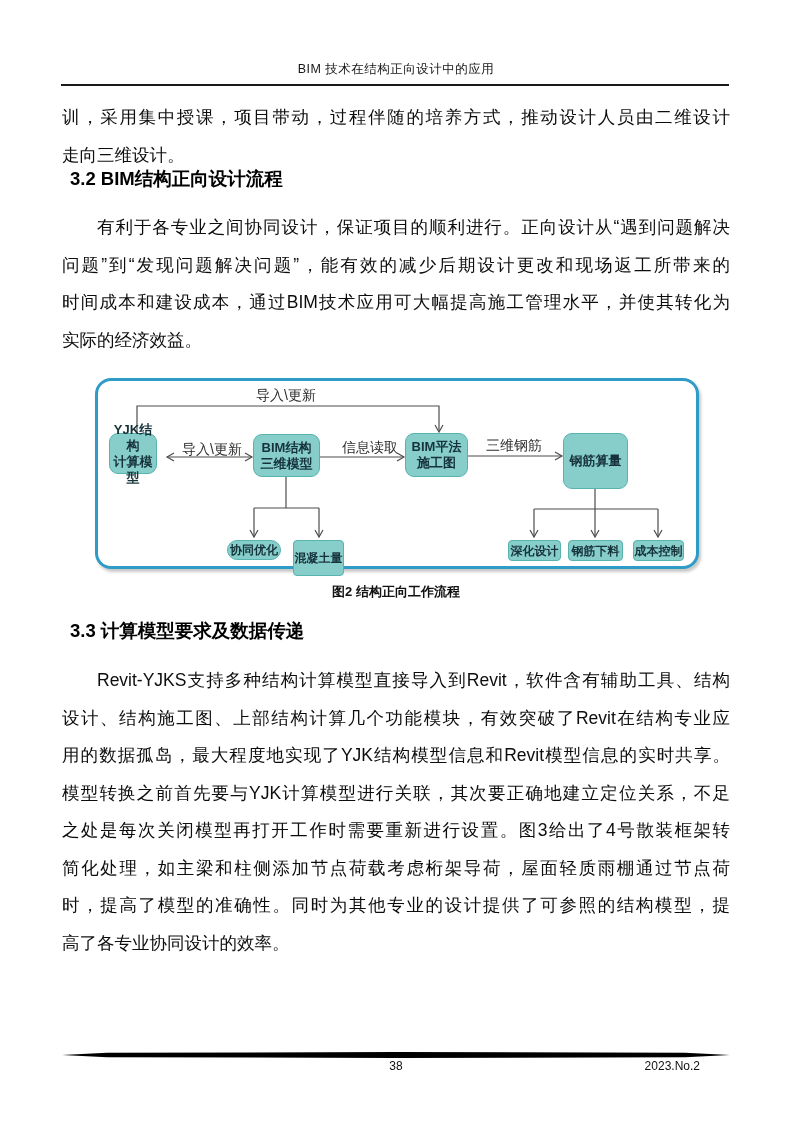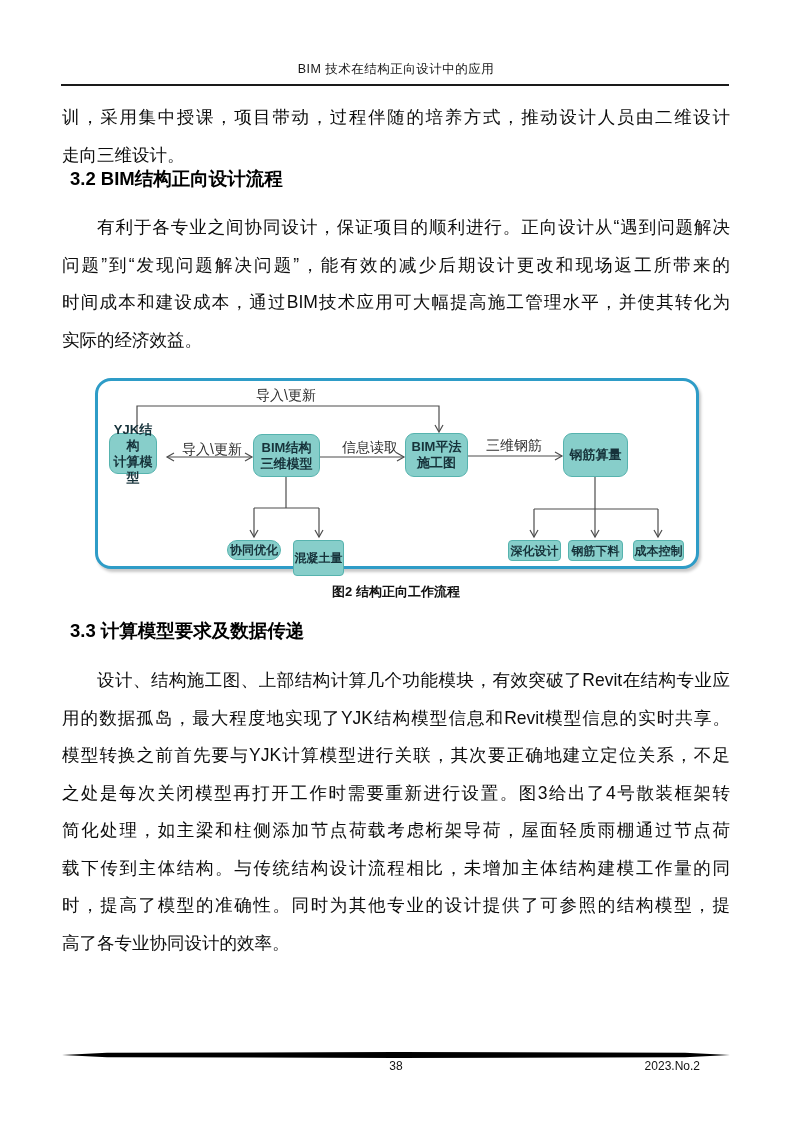--- a/index.html
+++ b/index.html
@@ -58,21 +58,21 @@
   .node-lg{border-radius:9px;font-size:13px;line-height:16px;}
   .node-sm{border-radius:4px;font-size:12px;line-height:14px;}
   .edge-label{
     position:absolute;width:90px;text-align:center;
     font-size:14px;color:#2c2c2c;font-weight:500;
   }
   
   .n-yjk{left:11px;top:52px;width:48px;height:41px;}
   .n-model{left:155px;top:53px;width:67px;height:43px;}
   .n-drawing{left:307px;top:52px;width:63px;height:44px;}
-  .n-rebarq{left:465px;top:52px;width:65px;height:44px;}
+  .n-rebarq{left:465px;top:52px;width:65px;height:56px;}
   .n-collab{left:129px;top:159px;width:54px;height:20px;border-radius:10px;}
   .n-concrete{left:195px;top:159px;width:51px;height:36px;}
   .n-deepen{left:410px;top:159px;width:53px;height:21px;}
   .n-cut{left:470px;top:159px;width:55px;height:21px;}
   .n-cost{left:535px;top:159px;width:51px;height:21px;}
   .l-top{left:143px;top:6px;}
   .l-import{left:69px;top:60px;}
   .l-info{left:227px;top:58px;}
   .l-rebar3d{left:371px;top:56px;}
   
@@ -146,26 +146,26 @@
     <div class="edge-label l-import">导入\更新</div>
     <div class="edge-label l-info">信息读取</div>
     <div class="edge-label l-rebar3d">三维钢筋</div>
   </div>
 
   <div class="fig-caption" style="top:583px;">图2 结构正向工作流程</div>
 
   <h2 class="sec-heading" style="top:612px;">3.3 计算模型要求及数据传递</h2>
   <div class="para indent-first" style="top:643px;">
 
+  <div class="t-line">Revit-YJKS支持多种结构计算模型直接导入到Revit，软件含有辅助工具、结构</div>
       <div class="t-line">设计、结构施工图、上部结构计算几个功能模块，有效突破了Revit在结构专业应</div>
       <div class="t-line">用的数据孤岛，最大程度地实现了YJK结构模型信息和Revit模型信息的实时共享。</div>
       <div class="t-line">模型转换之前首先要与YJK计算模型进行关联，其次要正确地建立定位关系，不足</div>
       <div class="t-line">之处是每次关闭模型再打开工作时需要重新进行设置。图3给出了4号散装框架转</div>
       <div class="t-line">简化处理，如主梁和柱侧添加节点荷载考虑桁架导荷，屋面轻质雨棚通过节点荷</div>
-      <div class="t-line">载下传到主体结构。与传统结构设计流程相比，未增加主体结构建模工作量的同</div>
       <div class="t-line">时，提高了模型的准确性。同时为其他专业的设计提供了可参照的结构模型，提</div>
       <div class="t-line para-last">高了各专业协同设计的效率。</div>
     </div>
 
   <svg class="footer-line" viewBox="0 0 668 6" preserveAspectRatio="none">
     <polygon points="0,3 45,0.8 334,0 623,0.8 668,3 623,5.2 334,6 45,5.2" fill="#000"></polygon>
   </svg>
   <div class="footer-page">38</div>
   <div class="footer-issue">2023.No.2</div>
 

